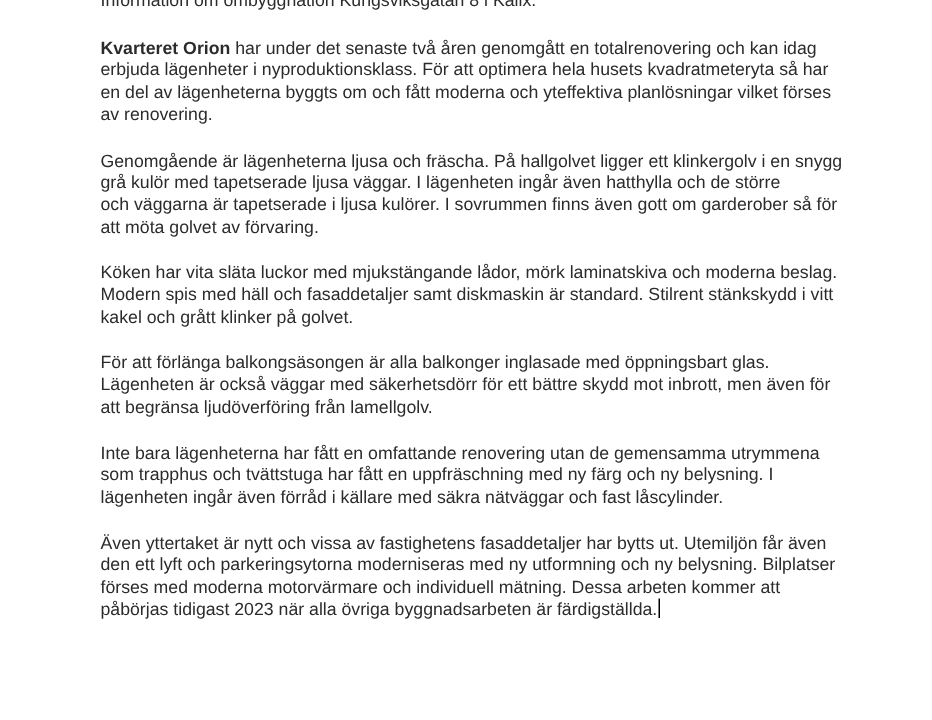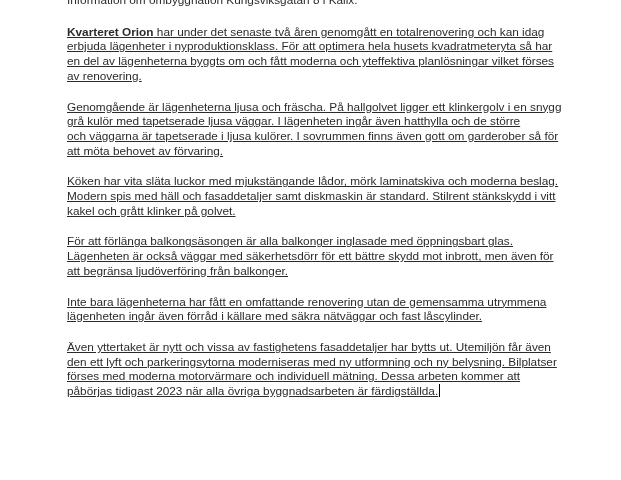--- a/index.html
+++ b/index.html
@@ -22,21 +22,20 @@
     font-size: 11.8px;
     line-height: 14.7px;
     cursor: text;
   }
   .heading {
     margin: 0 0 17px 0;
     white-space: nowrap;
   }
   .para {
     margin: 0 0 16px 0;
-    text-decoration: underline;
   }
   .line {
     white-space: nowrap;
   }
   strong {
     font-weight: 700;
   }
   .cursor {
     display: inline-block;
     width: 1px;
@@ -55,34 +54,35 @@
       <div class="para">
         <div class="line"><strong>Kvarteret Orion</strong> har under det senaste två åren genomgått en totalrenovering och kan idag</div>
         <div class="line">erbjuda lägenheter i nyproduktionsklass. För att optimera hela husets kvadratmeteryta så har</div>
         <div class="line">en del av lägenheterna byggts om och fått moderna och yteffektiva planlösningar vilket förses</div>
         <div class="line">av renovering.</div>
       </div>
       <div class="para">
         <div class="line">Genomgående är lägenheterna ljusa och fräscha. På hallgolvet ligger ett klinkergolv i en snygg</div>
         <div class="line">grå kulör med tapetserade ljusa väggar. I lägenheten ingår även hatthylla och de större</div>
         <div class="line">och väggarna är tapetserade i ljusa kulörer. I sovrummen finns även gott om garderober så för</div>
-        <div class="line">att möta behovet av förvaring.</div>
+        <div class="line">att möta golvet av förvaring.</div>
       </div>
       <div class="para">
         <div class="line">Köken har vita släta luckor med mjukstängande lådor, mörk laminatskiva och moderna beslag.</div>
         <div class="line">Modern spis med häll och fasaddetaljer samt diskmaskin är standard. Stilrent stänkskydd i vitt</div>
         <div class="line">kakel och grått klinker på golvet.</div>
       </div>
       <div class="para">
         <div class="line">För att förlänga balkongsäsongen är alla balkonger inglasade med öppningsbart glas.</div>
         <div class="line">Lägenheten är också väggar med säkerhetsdörr för ett bättre skydd mot inbrott, men även för</div>
-        <div class="line">att begränsa ljudöverföring från balkonger.</div>
+        <div class="line">att begränsa ljudöverföring från lamellgolv.</div>
       </div>
       <div class="para">
         <div class="line">Inte bara lägenheterna har fått en omfattande renovering utan de gemensamma utrymmena</div>
+        <div class="line">som trapphus och tvättstuga har fått en uppfräschning med ny färg och ny belysning. I</div>
         <div class="line">lägenheten ingår även förråd i källare med säkra nätväggar och fast låscylinder.</div>
       </div>
       <div class="para">
         <div class="line">Även yttertaket är nytt och vissa av fastighetens fasaddetaljer har bytts ut. Utemiljön får även</div>
         <div class="line">den ett lyft och parkeringsytorna moderniseras med ny utformning och ny belysning. Bilplatser</div>
         <div class="line">förses med moderna motorvärmare och individuell mätning. Dessa arbeten kommer att</div>
         <div class="line">påbörjas tidigast 2023 när alla övriga byggnadsarbeten är färdigställda.<span class="cursor"></span></div>
       </div>
     </div>
 </div>

